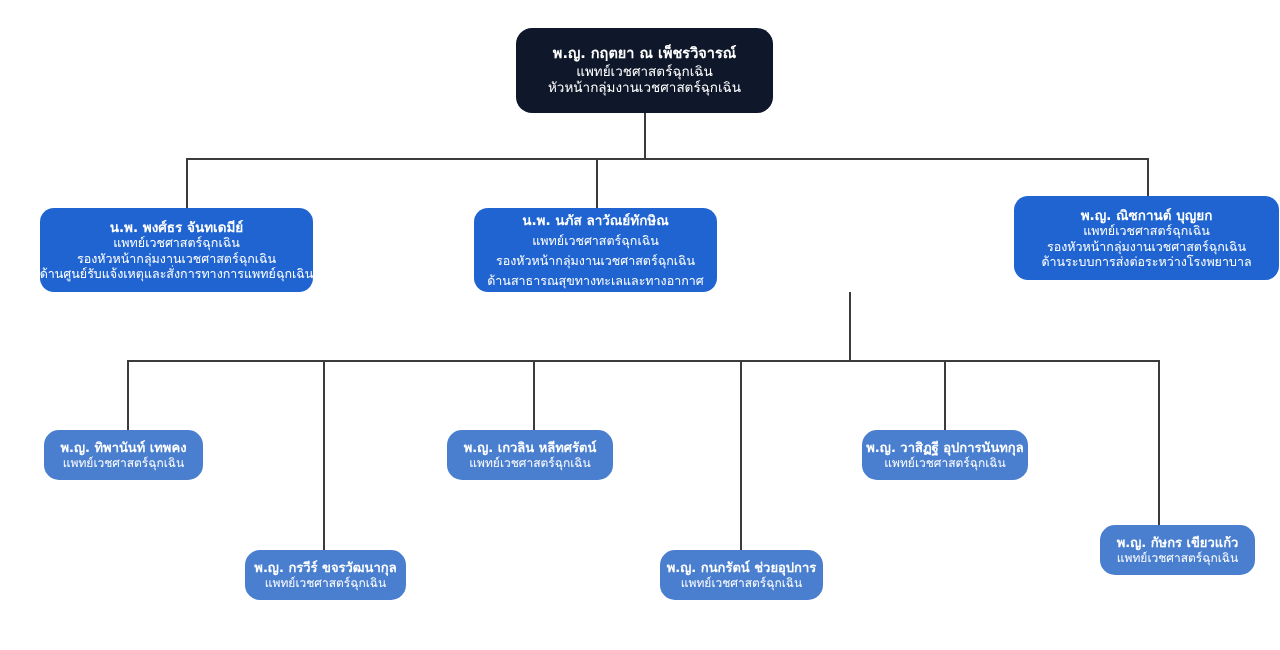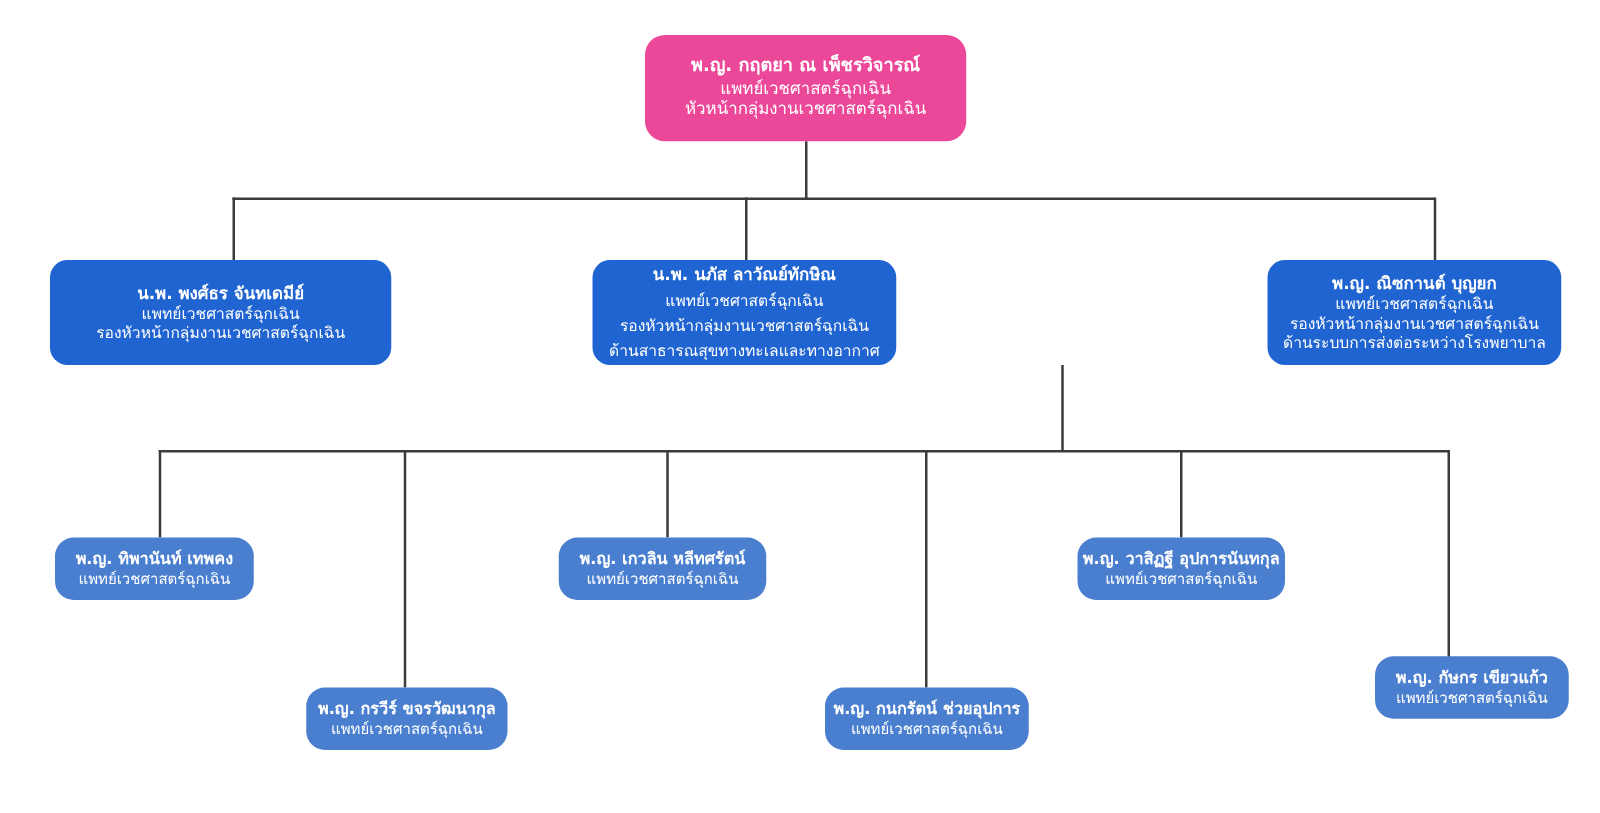--- a/index.html
+++ b/index.html
@@ -25,21 +25,21 @@
     align-items: center;
     justify-content: center;
     text-align: center;
     color: #ffffff;
     border-radius: 14px;
     padding: 4px 8px;
     line-height: 1.22;
     z-index: 3;
   }
   .node.level-0 {
-    background: #ec4899;
+    background: #0f172a;
     border-radius: 16px;
   }
   .node.level-1 {
     background: #1F64D0;
   }
   .node.level-2 {
     background: #4A7FD0;
     border-radius: 15px;
   }
   .node-name {
@@ -90,30 +90,31 @@
   <div class="node level-0" style="left:516px; top:28px; width:257px; height:85px;">
     <div class="node-name">พ.ญ. กฤตยา ณ เพ็ชรวิจารณ์</div>
     <div class="node-line">แพทย์เวชศาสตร์ฉุกเฉิน</div>
     <div class="node-line">หัวหน้ากลุ่มงานเวชศาสตร์ฉุกเฉิน</div>
   </div>
 
   <div class="node level-1" style="left:40px; top:208px; width:273px; height:84px;">
     <div class="node-name">น.พ. พงศ์ธร จันทเดมีย์</div>
     <div class="node-line">แพทย์เวชศาสตร์ฉุกเฉิน</div>
     <div class="node-line">รองหัวหน้ากลุ่มงานเวชศาสตร์ฉุกเฉิน</div>
+    <div class="node-line">ด้านศูนย์รับแจ้งเหตุและสั่งการทางการแพทย์ฉุกเฉิน</div>
   </div>
 
   <div class="node level-1" style="left:474px; top:208px; width:243px; height:84px;justify-content:space-between;">
     <div class="node-name">น.พ. นภัส ลาวัณย์ทักษิณ</div>
     <div class="node-line">แพทย์เวชศาสตร์ฉุกเฉิน</div>
     <div class="node-line">รองหัวหน้ากลุ่มงานเวชศาสตร์ฉุกเฉิน</div>
     <div class="node-line">ด้านสาธารณสุขทางทะเลและทางอากาศ</div>
   </div>
 
-  <div class="node level-1" style="left:1014px; top:208px; width:235px; height:84px;">
+  <div class="node level-1" style="left:1014px; top:196px; width:265px; height:84px;">
     <div class="node-name">พ.ญ. ณิซกานต์ บุญยก</div>
     <div class="node-line">แพทย์เวชศาสตร์ฉุกเฉิน</div>
     <div class="node-line">รองหัวหน้ากลุ่มงานเวชศาสตร์ฉุกเฉิน</div>
     <div class="node-line">ด้านระบบการส่งต่อระหว่างโรงพยาบาล</div>
   </div>
 
   <div class="node level-2" style="left:44px; top:430px; width:159px; height:50px;">
     <div class="node-name">พ.ญ. ทิพานันท์ เทพคง</div>
     <div class="node-line">แพทย์เวชศาสตร์ฉุกเฉิน</div>
   </div>

